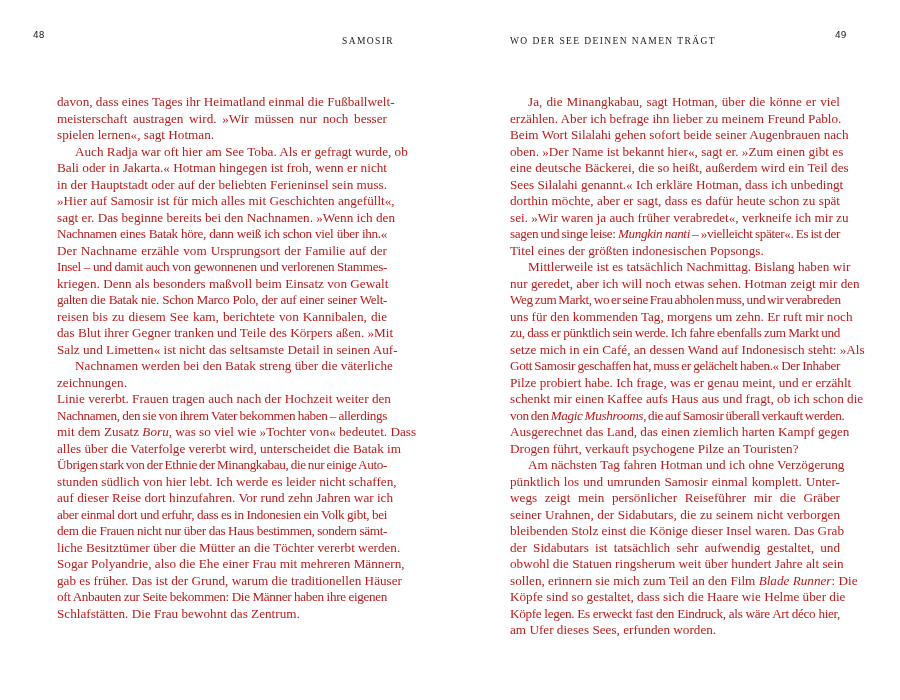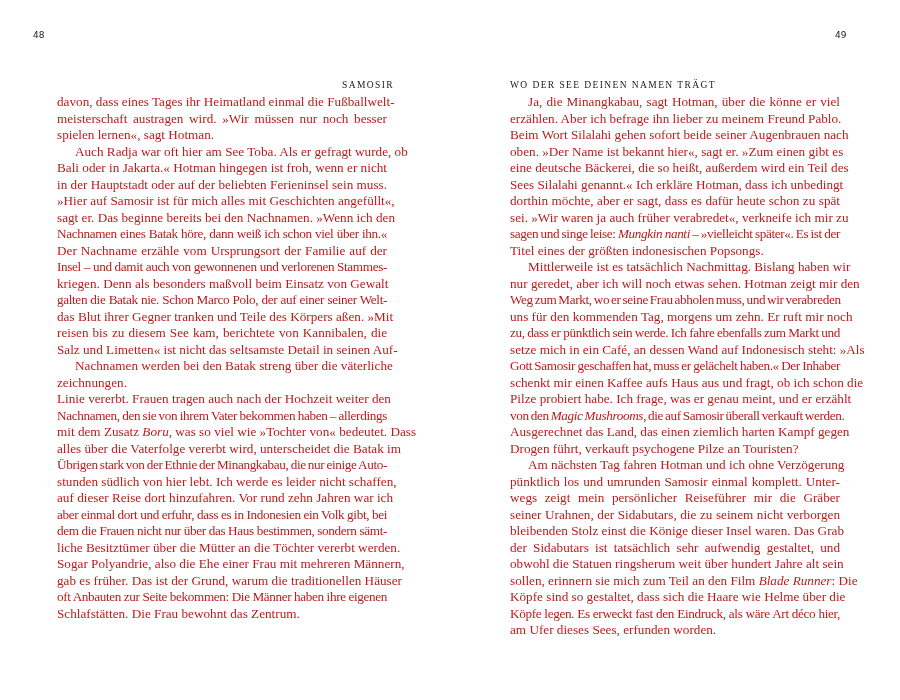--- a/index.html
+++ b/index.html
@@ -3,21 +3,21 @@
 <meta charset="utf-8">
 <style>
   html, body { margin: 0; padding: 0; background: #ffffff; }
   body { width: 900px; height: 700px; position: relative; overflow: hidden; }
   .page-num {
     position: absolute; top: 30px;
     font-family: "DejaVu Sans", sans-serif; font-weight: normal; font-size: 9px; color: #1a1a1a;
   }
   .running-head {
     position: absolute; top: 36px;
-    font-family: "Liberation Serif", serif; font-size: 9.5px; letter-spacing: 1.4px; color: #1a1a1a; margin-top: 44px;
+    font-family: "Liberation Serif", serif; font-size: 9.5px; letter-spacing: 1.4px; color: #1a1a1a;
   }
   .col {
     position: absolute; top: 86px; width: 330px;
     font-family: "Liberation Serif", serif; font-size: 13.2px; color: #b91c1c; margin-top: 8px;
   }
   .line {
     height: 16.5px; line-height: 16.5px; white-space: nowrap;
     text-align: justify; text-align-last: justify; overflow: visible;
   }
   .line.last { text-align-last: left; }
@@ -38,22 +38,22 @@
       <div class="line indent">Auch Radja war oft hier am See Toba. Als er gefragt wurde, ob</div>
       <div class="line">Bali oder in Jakarta.« Hotman hingegen ist froh, wenn er nicht</div>
       <div class="line">in der Hauptstadt oder auf der beliebten Ferieninsel sein muss.</div>
       <div class="line">»Hier auf Samosir ist für mich alles mit Geschichten angefüllt«,</div>
       <div class="line">sagt er. Das beginne bereits bei den Nachnamen. »Wenn ich den</div>
       <div class="line tight">Nachnamen eines Batak höre, dann weiß ich schon viel über ihn.«</div>
       <div class="line">Der Nachname erzähle vom Ursprungsort der Familie auf der</div>
       <div class="line tight">Insel – und damit auch von gewonnenen und verlorenen Stammes-</div>
       <div class="line">kriegen. Denn als besonders maßvoll beim Einsatz von Gewalt</div>
       <div class="line tight">galten die Batak nie. Schon Marco Polo, der auf einer seiner Welt-</div>
+      <div class="line">reisen bis zu diesem See kam, berichtete von Kannibalen, die</div>
       <div class="line">das Blut ihrer Gegner tranken und Teile des Körpers aßen. »Mit</div>
-      <div class="line">reisen bis zu diesem See kam, berichtete von Kannibalen, die</div>
       <div class="line">Salz und Limetten« ist nicht das seltsamste Detail in seinen Auf-</div>
       <div class="line indent">Nachnamen werden bei den Batak streng über die väterliche</div>
       <div class="line last">zeichnungen.</div>
       <div class="line">Linie vererbt. Frauen tragen auch nach der Hochzeit weiter den</div>
       <div class="line tight">Nachnamen, den sie von ihrem Vater bekommen haben – allerdings</div>
       <div class="line"><span>mit dem Zusatz </span><em>Boru</em><span>, was so viel wie »Tochter von« bedeutet. Dass</span></div>
       <div class="line">alles über die Vaterfolge vererbt wird, unterscheidet die Batak im</div>
       <div class="line tight">Übrigen stark von der Ethnie der Minangkabau, die nur einige Auto-</div>
       <div class="line">stunden südlich von hier lebt. Ich werde es leider nicht schaffen,</div>
       <div class="line">auf dieser Reise dort hinzufahren. Vor rund zehn Jahren war ich</div>
@@ -81,22 +81,22 @@
       <div class="line">sei. »Wir waren ja auch früher verabredet«, verkneife ich mir zu</div>
       <div class="line tight"><span>sagen und singe leise: </span><em>Mungkin nanti</em><span> – »vielleicht später«. Es ist der</span></div>
       <div class="line last">Titel eines der größten indonesischen Popsongs.</div>
       <div class="line indent">Mittlerweile ist es tatsächlich Nachmittag. Bislang haben wir</div>
       <div class="line">nur geredet, aber ich will noch etwas sehen. Hotman zeigt mir den</div>
       <div class="line tight">Weg zum Markt, wo er seine Frau abholen muss, und wir verabreden</div>
       <div class="line">uns für den kommenden Tag, morgens um zehn. Er ruft mir noch</div>
       <div class="line tight">zu, dass er pünktlich sein werde. Ich fahre ebenfalls zum Markt und</div>
       <div class="line">setze mich in ein Café, an dessen Wand auf Indonesisch steht: »Als</div>
       <div class="line tight">Gott Samosir geschaffen hat, muss er gelächelt haben.« Der Inhaber</div>
+      <div class="line">Pilze probiert habe. Ich frage, was er genau meint, und er erzählt</div>
       <div class="line">schenkt mir einen Kaffee aufs Haus aus und fragt, ob ich schon die</div>
-      <div class="line">Pilze probiert habe. Ich frage, was er genau meint, und er erzählt</div>
       <div class="line tight"><span>von den </span><em>Magic Mushrooms</em><span>, die auf Samosir überall verkauft werden.</span></div>
       <div class="line">Ausgerechnet das Land, das einen ziemlich harten Kampf gegen</div>
       <div class="line last">Drogen führt, verkauft psychogene Pilze an Touristen?</div>
       <div class="line indent">Am nächsten Tag fahren Hotman und ich ohne Verzögerung</div>
       <div class="line">pünktlich los und umrunden Samosir einmal komplett. Unter-</div>
       <div class="line">wegs zeigt mein persönlicher Reiseführer mir die Gräber</div>
       <div class="line">seiner Urahnen, der Sidabutars, die zu seinem nicht verborgen</div>
       <div class="line">bleibenden Stolz einst die Könige dieser Insel waren. Das Grab</div>
       <div class="line">der Sidabutars ist tatsächlich sehr aufwendig gestaltet, und</div>
       <div class="line">obwohl die Statuen ringsherum weit über hundert Jahre alt sein</div>

